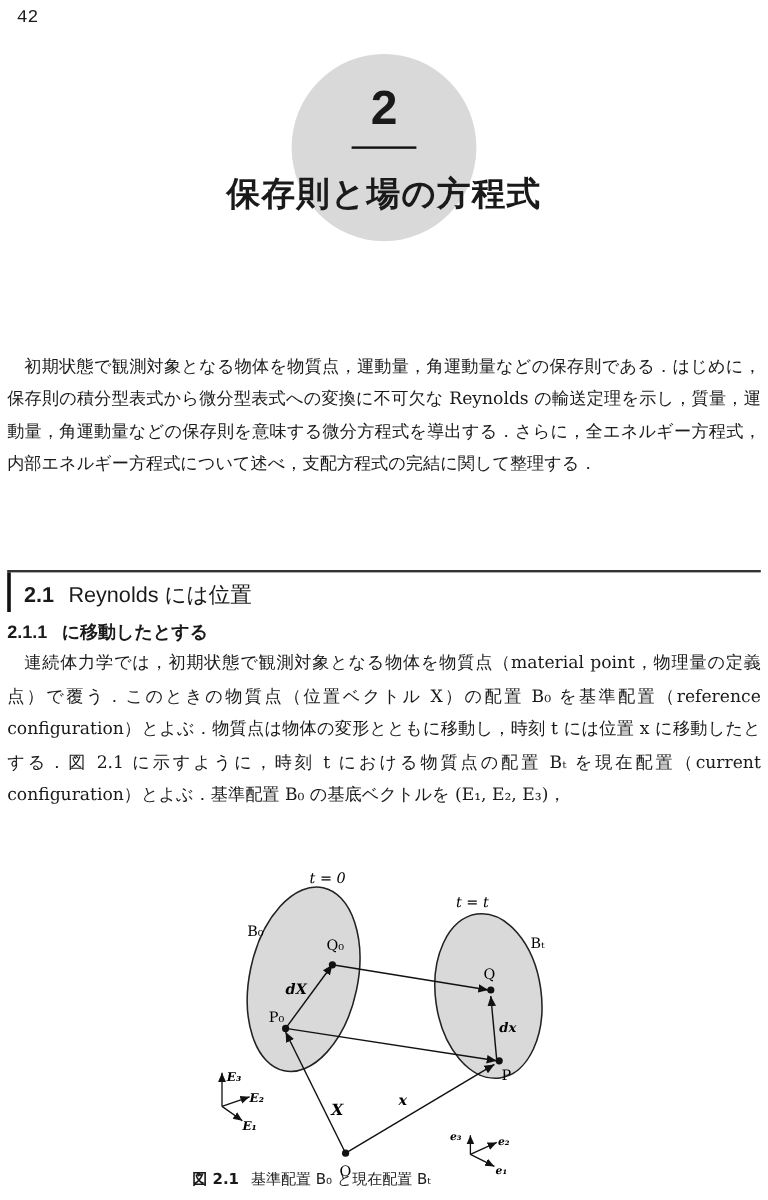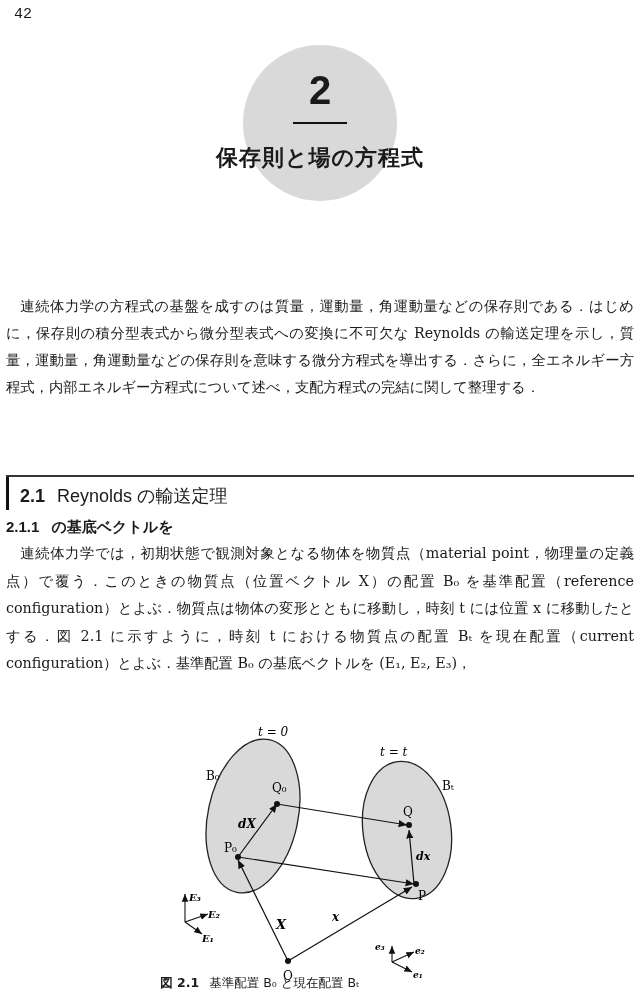--- a/index.html
+++ b/index.html
@@ -4,21 +4,21 @@
 <style>
   html, body { margin:0; padding:0; background:#fff; }
   body { width:640px; height:1000px; position:relative; overflow:hidden; color:#1a1a1a;
          font-family:"DejaVu Serif", serif; }
   .page-num { position:absolute; left:14px; top:6px; font-family:Liberation Mono, monospace; font-size:15px; }
   .chapter-circle { position:absolute; left:243px; top:45px; width:154px; height:156px; border-radius:50%; background:#d9d9d9; }
   .chapter-number { position:absolute; left:0; width:640px; top:68px; text-align:center;
          font-family:"Liberation Sans", sans-serif; font-weight:bold; font-size:40px; }
   .chapter-rule { position:absolute; left:293px; top:122px; width:54px; height:2px; background:#111; }
   .chapter-title { position:absolute; left:0; width:640px; top:143px; text-align:center;
-         font-family:"DejaVu Sans", sans-serif; font-size:22px; font-weight:bold; letter-spacing:1px; }
+         font-family:"DejaVu Sans", sans-serif; font-size:28px; font-weight:bold; letter-spacing:1px; }
   .intro { position:absolute; left:6px; top:293px; width:628px; font-size:14.3px; line-height:27px; }
   .intro p, .body p { margin:0; text-indent:1em; text-align:justify; }
   .section-rule { position:absolute; left:6px; top:475px; width:628px; height:2px; background:#333; }
   .section-bar { position:absolute; left:6px; top:477px; width:3px; height:33px; background:#111; }
   .section-heading { position:absolute; left:20px; top:484px; font-family:"Liberation Sans", sans-serif; font-size:18px; }
   .section-heading b { margin-right:12px;margin-top:12px; }
   .subsection-heading { position:absolute; left:6px; top:518px; font-family:"Liberation Sans", sans-serif; font-size:15px; font-weight:bold; }
   .subsection-heading span.num { margin-right:12px;text-align:right; }
   .body { position:absolute; left:6px; top:540px; width:628px; font-size:14.3px; line-height:27.5px; }
   .figure { position:absolute; left:170px; top:724px; width:300px; height:260px; }
@@ -30,31 +30,31 @@
 <body>
 
 <div class="page-num">42</div>
 
 <div class="chapter-circle"></div>
 <div class="chapter-number">2</div>
 <div class="chapter-rule"></div>
 <div class="chapter-title">保存則と場の方程式</div>
 
 <div class="intro">
-  <p>連続体力学の方程式の基盤を成すのは質量，運動量，角運動量などの保存則である．はじめに，保存則の積分型表式から微分型表式への変換に不可欠な Reynolds の輸送定理を示し，質量，運動量，角運動量などの保存則を意味する微分方程式を導出する．さらに，全エネルギー方程式，内部エネルギー方程式について述べ，支配方程式の完結に関して整理する．</p>
+  <p>初期状態で観測対象となる物体を物質点，運動量，角運動量などの保存則である．はじめに，保存則の積分型表式から微分型表式への変換に不可欠な Reynolds の輸送定理を示し，質量，運動量，角運動量などの保存則を意味する微分方程式を導出する．さらに，全エネルギー方程式，内部エネルギー方程式について述べ，支配方程式の完結に関して整理する．</p>
 </div>
 
 <div class="section-rule"></div>
 <div class="section-bar"></div>
 <div class="section-heading">
-  <b>2.1</b><span>Reynolds の輸送定理</span>
+  <b>2.1</b><span>Reynolds には位置</span>
 </div>
 
 <div class="subsection-heading">
-  <span class="num">2.1.1</span><span>の基底ベクトルを</span>
+  <span class="num">2.1.1</span><span>に移動したとする</span>
 </div>
 
 <div class="body">
   <p>連続体力学では，初期状態で観測対象となる物体を物質点（material point，物理量の定義点）で覆う．このときの物質点（位置ベクトル X）の配置 B₀ を基準配置（reference configuration）とよぶ．物質点は物体の変形とともに移動し，時刻 t には位置 x に移動したとする．図 2.1 に示すように，時刻 t における物質点の配置 Bₜ を現在配置（current configuration）とよぶ．基準配置 B₀ の基底ベクトルを (E₁, E₂, E₃)，</p>
 </div>
 
 <div class="figure">
   <svg width="300" height="260" viewBox="0 0 300 260">
     <defs>
       <marker id="ah" markerWidth="8" markerHeight="8" refX="7" refY="4" orient="auto">

